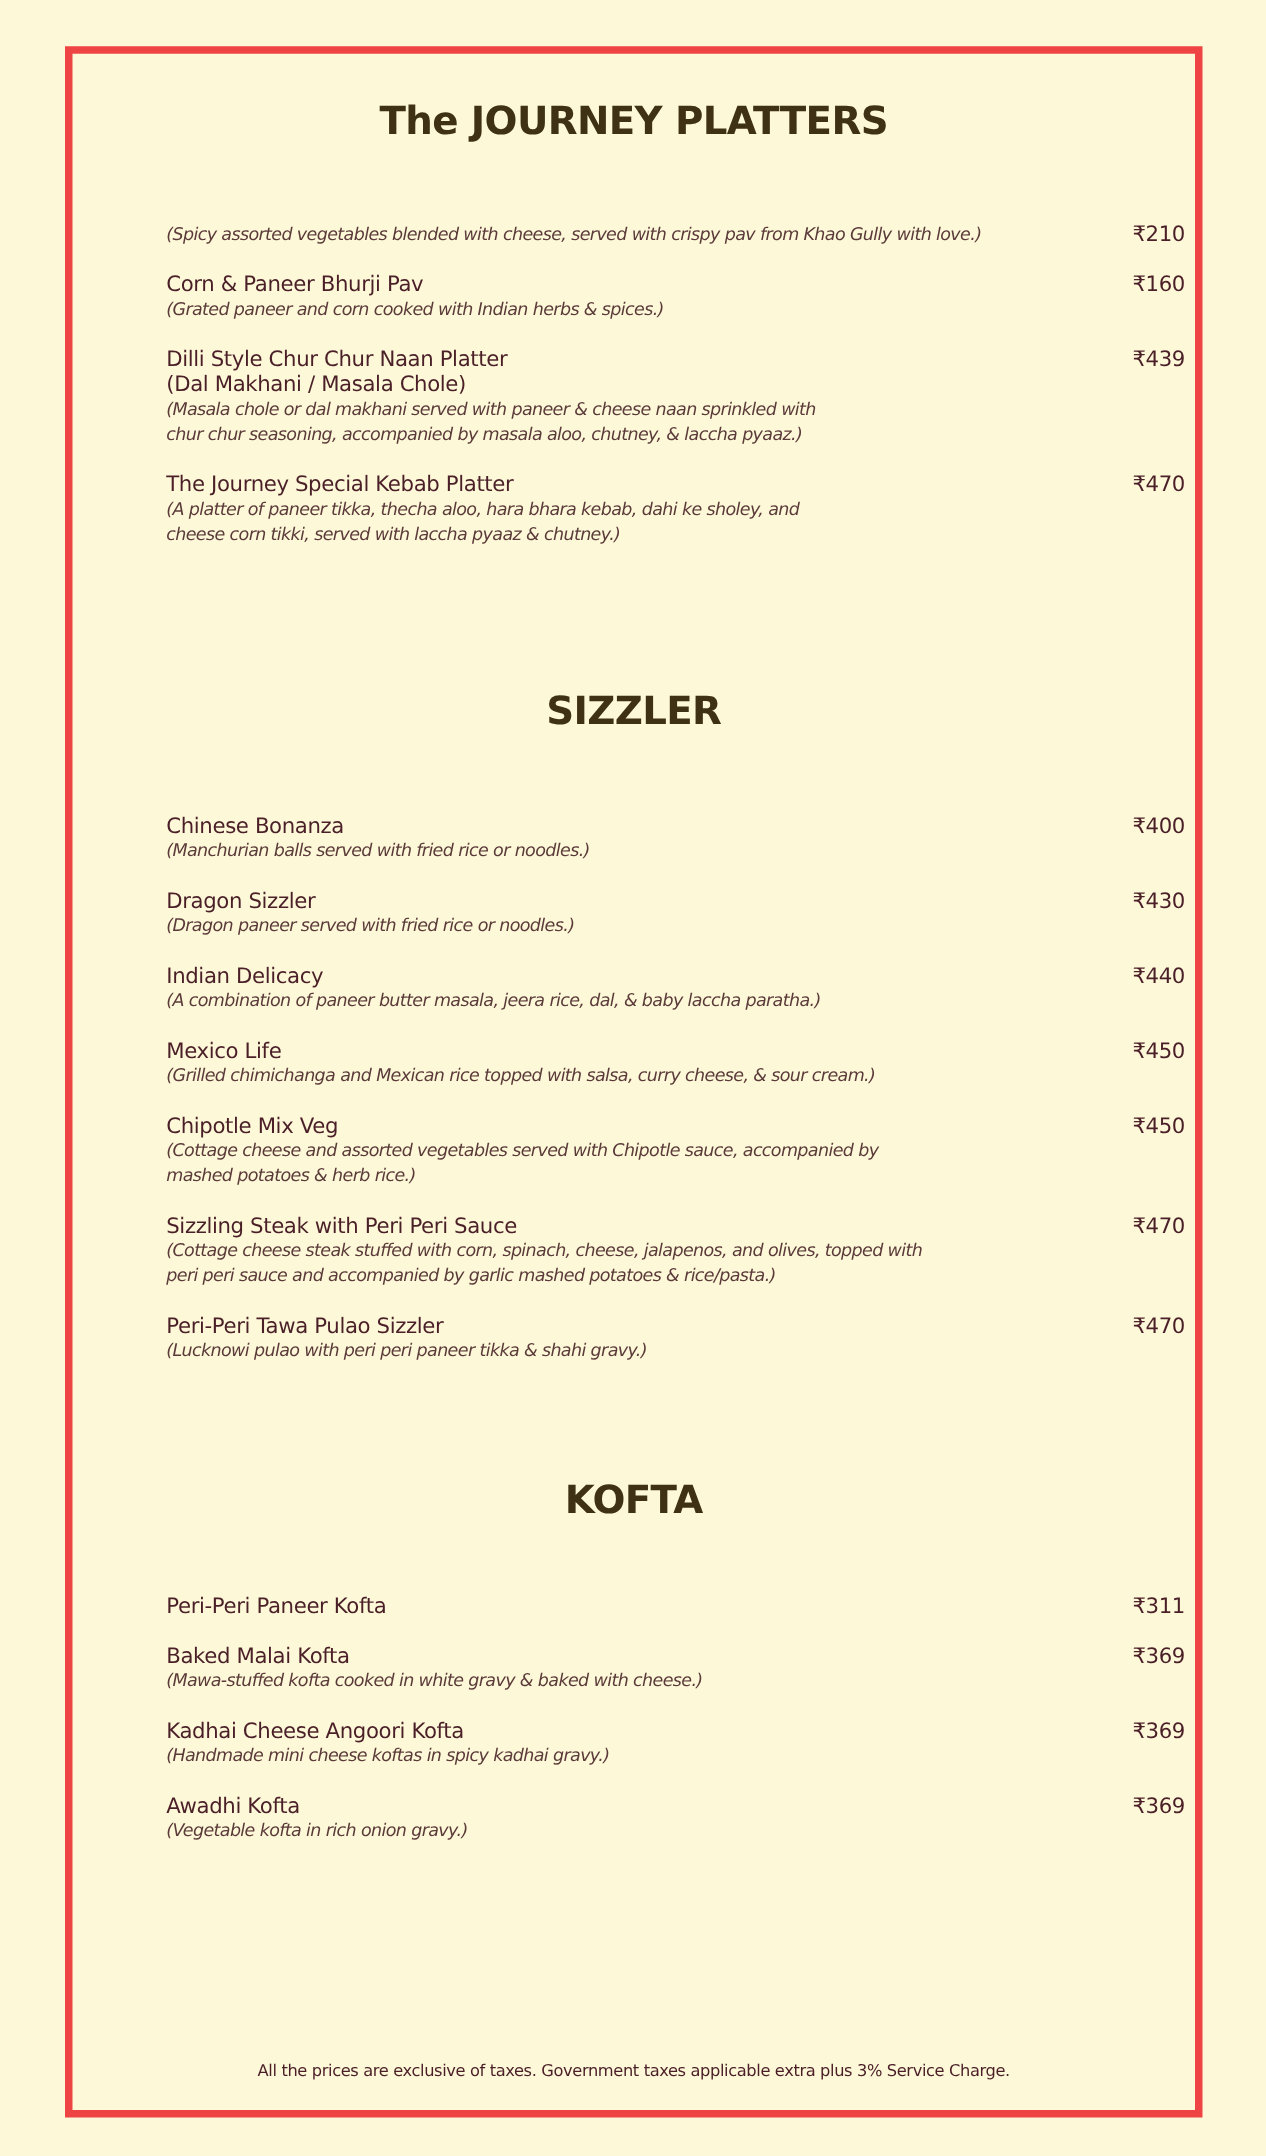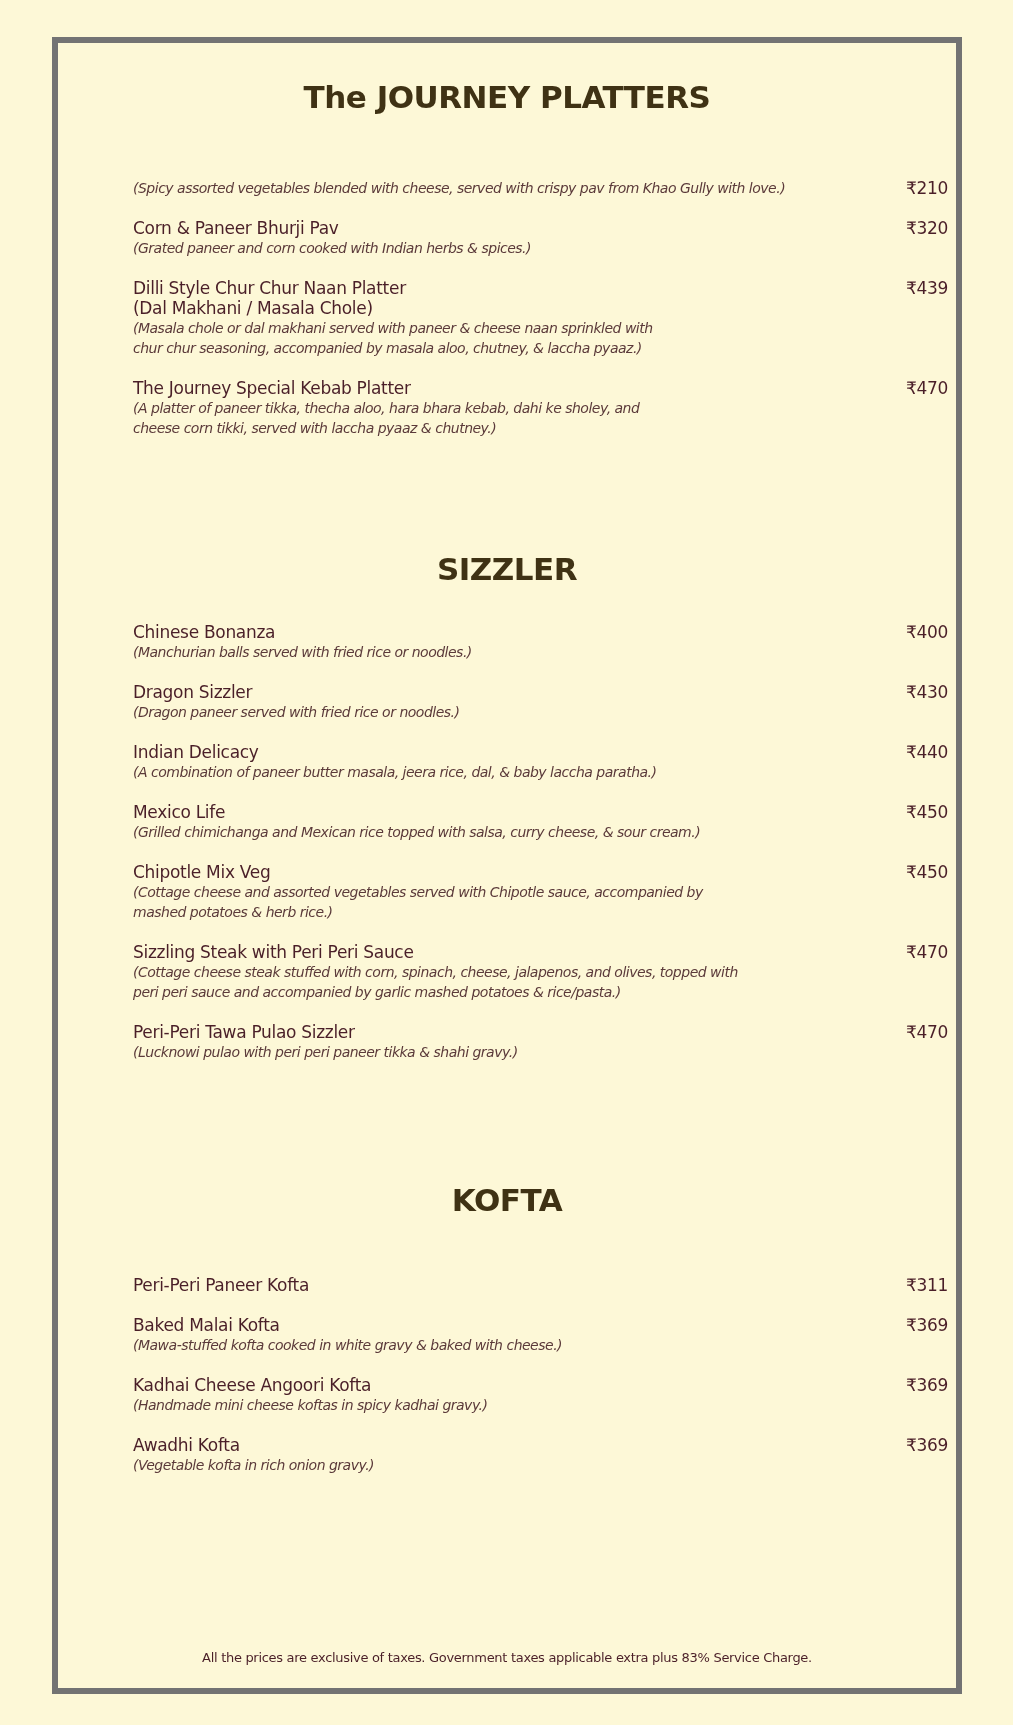--- a/index.html
+++ b/index.html
@@ -13,21 +13,21 @@
       position: relative;
       overflow: hidden;
       font-family: "Liberation Sans", sans-serif;
     }
     .frame {
       position: absolute;
       left: 52px;
       top: 37px;
       width: 898px;
       height: 1645px;
-      border: 6px solid #737373;
+      border: 6px solid #ef4444;
       box-sizing: content-box;
     }
     .section-title {
       position: absolute;
       left: 0;
       width: 100%;
       text-align: center;
       font-family: "DejaVu Sans", sans-serif;
       font-weight: bold;
       font-size: 31px;
@@ -91,40 +91,40 @@
 <div class="frame">
 
   <h1 class="section-title" style="top:36px;">The JOURNEY PLATTERS</h1>
   <div class="items" style="top:135px;">
     <div class="item">
       <div class="item-price">₹210</div>
       <div class="item-desc">(Spicy assorted vegetables blended with cheese, served with crispy pav from Khao Gully with love.)</div>
     </div>
     <div class="item">
       <div class="item-name">Corn &amp; Paneer Bhurji Pav</div>
-      <div class="item-price">₹320</div>
+      <div class="item-price">₹160</div>
       <div class="item-desc">(Grated paneer and corn cooked with Indian herbs &amp; spices.)</div>
     </div>
     <div class="item">
       <div class="item-name">Dilli Style Chur Chur Naan Platter
 (Dal Makhani / Masala Chole)</div>
       <div class="item-price">₹439</div>
       <div class="item-desc">(Masala chole or dal makhani served with paneer &amp; cheese naan sprinkled with
 chur chur seasoning, accompanied by masala aloo, chutney, &amp; laccha pyaaz.)</div>
     </div>
     <div class="item">
       <div class="item-name">The Journey Special Kebab Platter</div>
       <div class="item-price">₹470</div>
       <div class="item-desc">(A platter of paneer tikka, thecha aloo, hara bhara kebab, dahi ke sholey, and
 cheese corn tikki, served with laccha pyaaz &amp; chutney.)</div>
     </div>
   </div>
 
   <h1 class="section-title" style="top:508px;">SIZZLER</h1>
-  <div class="items" style="top:579px;">
+  <div class="items" style="top:608px;">
     <div class="item">
       <div class="item-name">Chinese Bonanza</div>
       <div class="item-price">₹400</div>
       <div class="item-desc">(Manchurian balls served with fried rice or noodles.)</div>
     </div>
     <div class="item">
       <div class="item-name">Dragon Sizzler</div>
       <div class="item-price">₹430</div>
       <div class="item-desc">(Dragon paneer served with fried rice or noodles.)</div>
     </div>
@@ -173,14 +173,14 @@
       <div class="item-price">₹369</div>
       <div class="item-desc">(Handmade mini cheese koftas in spicy kadhai gravy.)</div>
     </div>
     <div class="item">
       <div class="item-name">Awadhi Kofta</div>
       <div class="item-price">₹369</div>
       <div class="item-desc">(Vegetable kofta in rich onion gravy.)</div>
     </div>
   </div>
 
-  <div class="footer-note">All the prices are exclusive of taxes. Government taxes applicable extra plus 83% Service Charge.</div>
+  <div class="footer-note">All the prices are exclusive of taxes. Government taxes applicable extra plus 3% Service Charge.</div>
 </div>
 
 </body></html>

